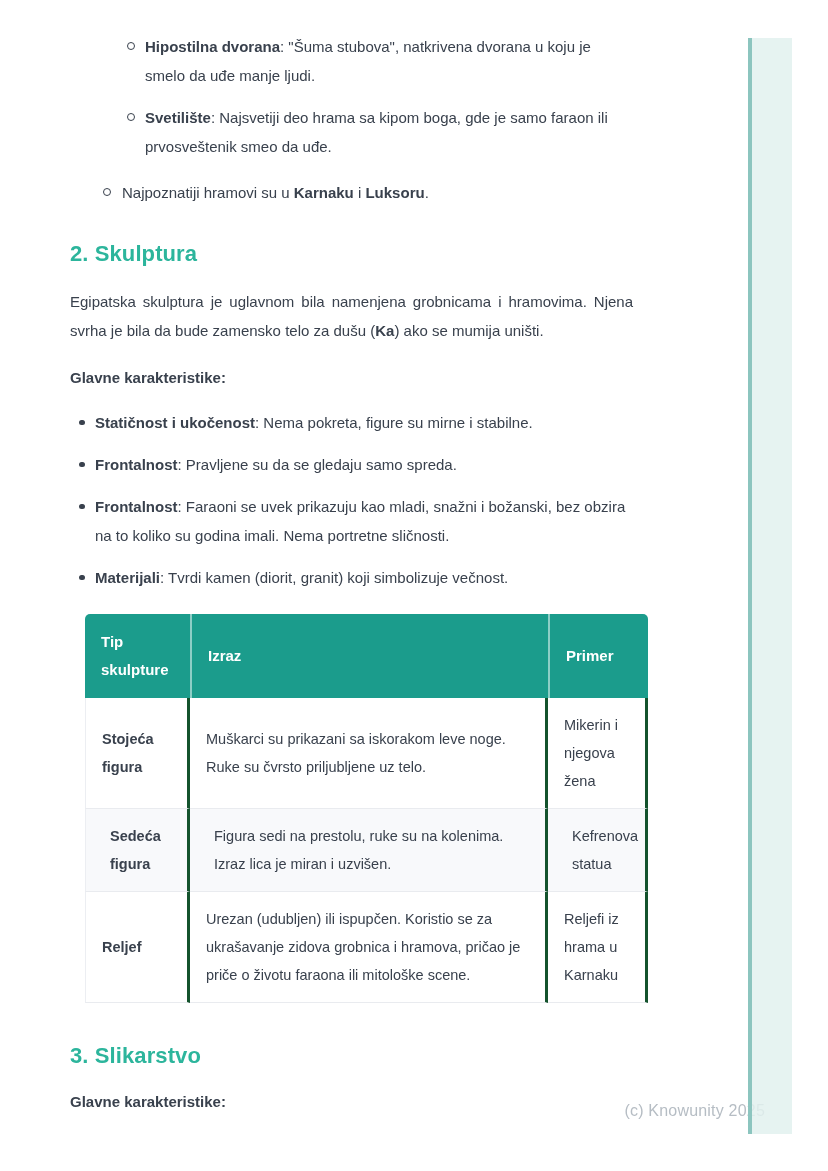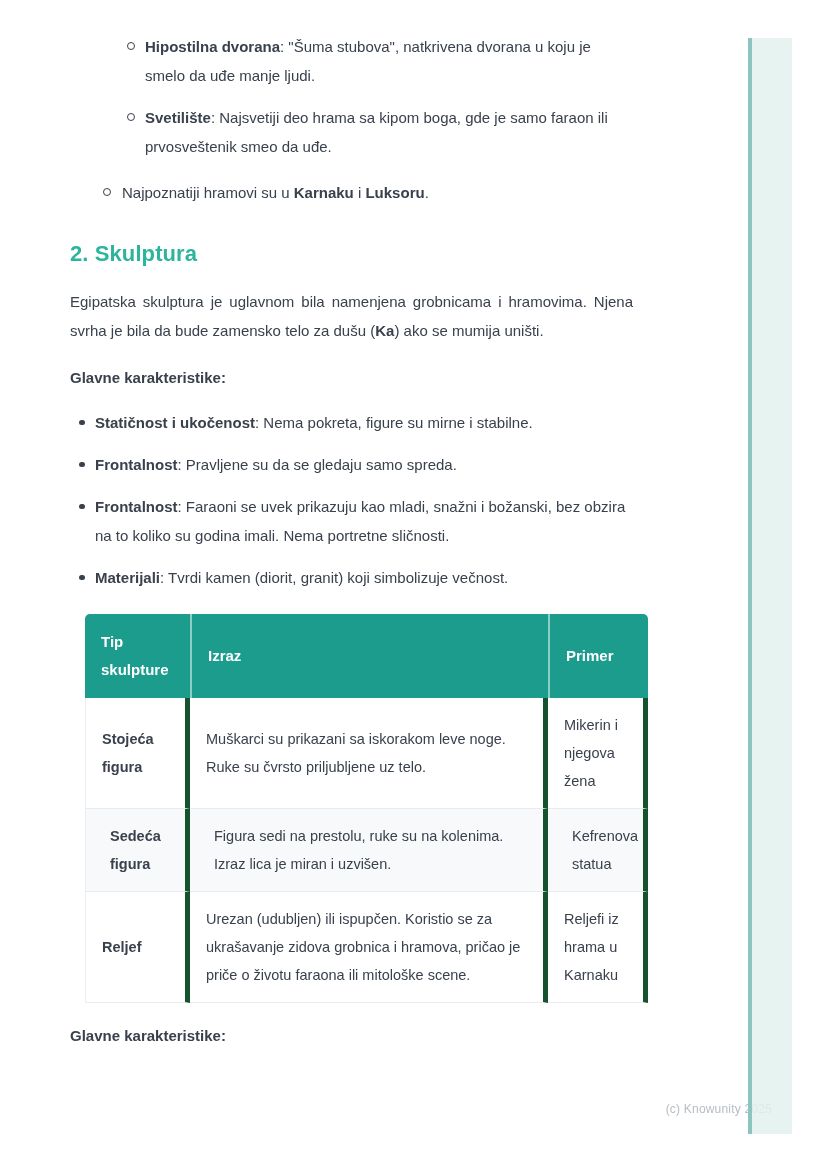--- a/index.html
+++ b/index.html
@@ -81,31 +81,31 @@
   .sk-table th + th { border-left: 2px solid rgba(255,255,255,0.5); }
   .sk-table th:first-child { border-top-left-radius: 5px; }
   .sk-table th:last-child { border-top-right-radius: 5px; }
   .sk-table td {
     font-size: 14.5px;
     padding: 13px 16px;
     line-height: 28px;
     vertical-align: middle;
     background: #ffffff;
     border-bottom: 1px solid #e9ebef;
-    border-right: 5px solid #14532d;
+    border-right: 3px solid #14532d;
     color: #39414d;
   }
   .sk-table td:first-child { border-left: 1px solid #eceef2; font-weight: 700; }
   .sk-table tr.alt td { background: #f8f9fb; padding-left: 24px; }
 
   .watermark {
     position: absolute;
     top: 1102px;
-    right: 56px;
-    font-size: 12px;
+    right: 63px;
+    font-size: 16px;
     color: #b6bdc4;
     letter-spacing: 0.2px;
   }
   .strip {
     position: absolute;
     left: 748px;
     top: 38px;
     width: 44px;
     height: 1096px;
     background: rgba(226, 241, 238, 0.85);
@@ -186,20 +186,21 @@
           <td>Kefrenova statua</td>
         </tr>
         <tr>
           <td>Reljef</td>
           <td>Urezan (udubljen) ili ispupčen. Koristio se za ukrašavanje zidova grobnica i hramova, pričao je priče o životu faraona ili mitološke scene.</td>
           <td>Reljefi iz hrama u Karnaku</td>
         </tr>
       </tbody>
     </table>
 
+    <h2 class="section" style="margin-top:40px">3. Slikarstvo</h2>
 
 
     <p class="label">Glavne karakteristike:</p>
 
   </div>
 
   <div class="watermark">(c) Knowunity 2025</div>
   <div class="strip"></div>
 </div>
 

